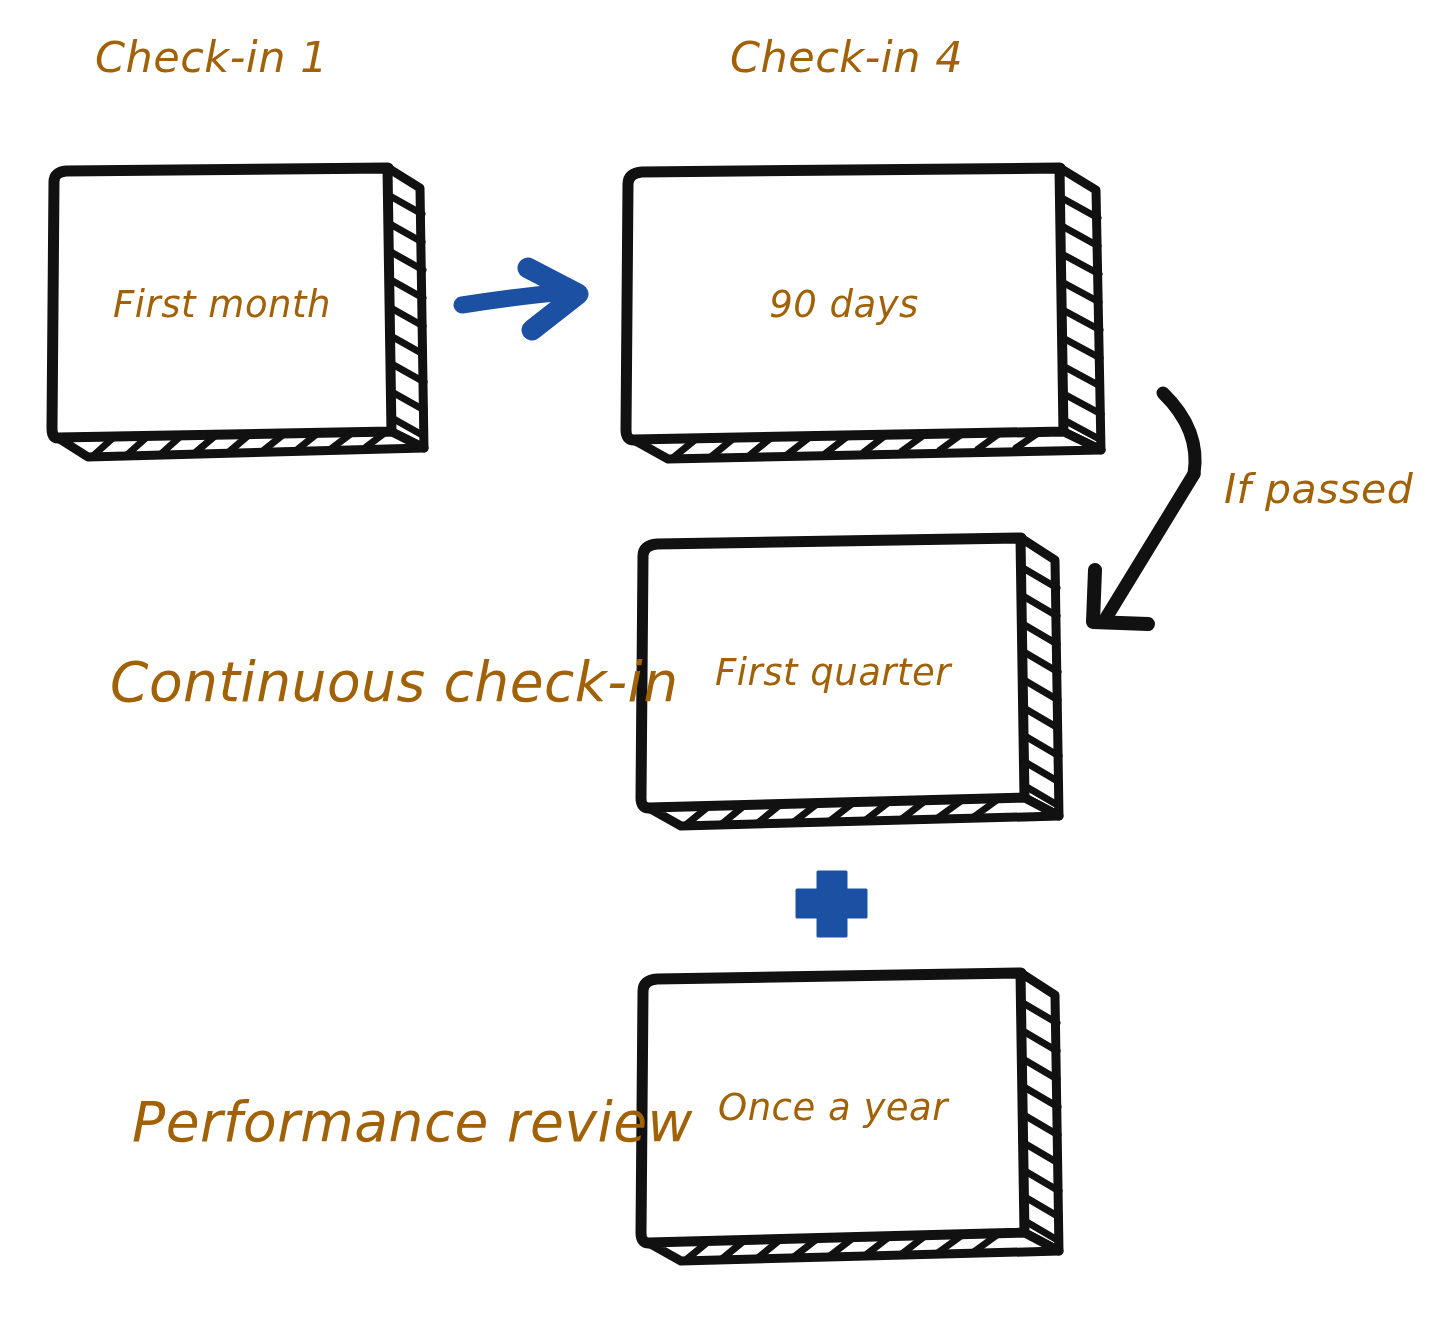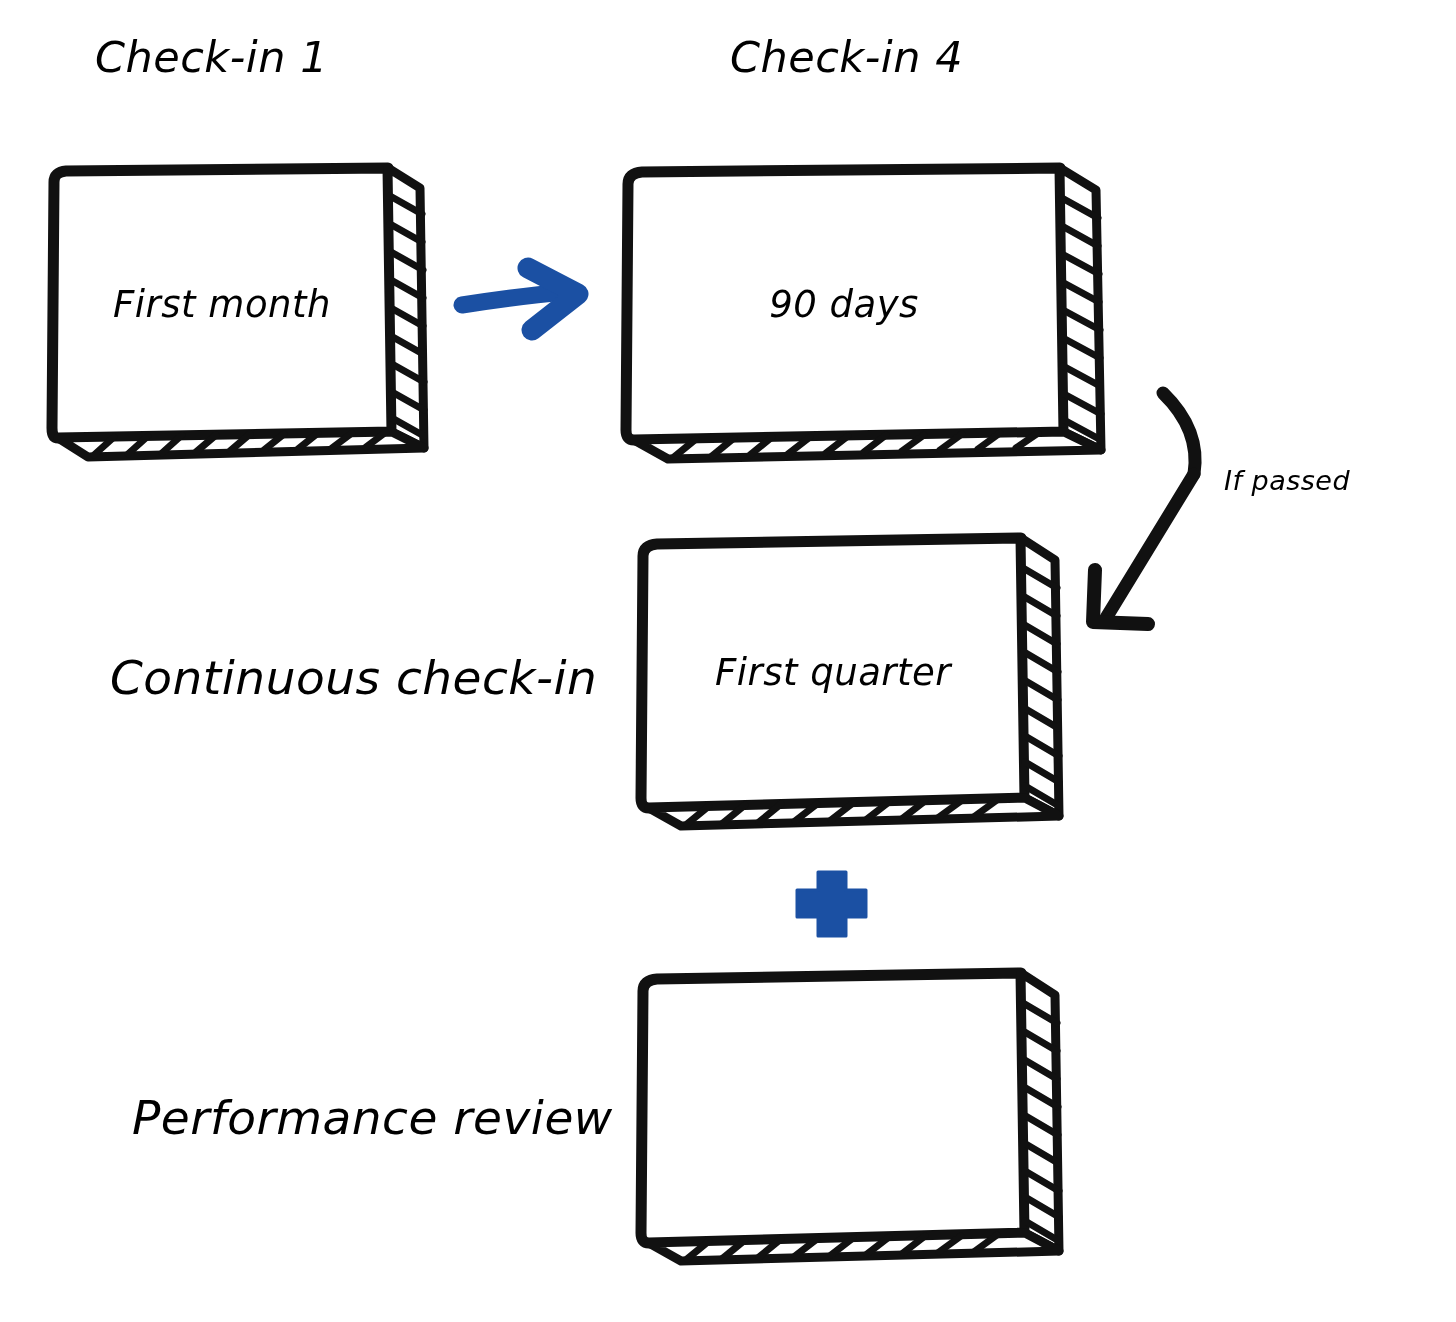--- a/index.html
+++ b/index.html
@@ -10,38 +10,38 @@
   #canvas {
     position: relative;
     width: 1456px;
     height: 1322px;
     background: #ffffff;
     overflow: hidden;
     font-family: "DejaVu Sans", sans-serif;
   }
   .hand-text {
     position: absolute;
-    color: #000000;
+    color: #a16207;
     font-family: "DejaVu Sans", sans-serif;
     font-style: italic;
     font-weight: 400;
     white-space: nowrap;
     letter-spacing: 0.5px;
   }
   .col-header {
     font-size: 43px;
   }
   .side-label {
-    font-size: 47px;
+    font-size: 55px;
   }
   .box-label {
     font-size: 37px;
   }
   .edge-label {
-    font-size: 27px;
+    font-size: 41px;
   }
   .box-wrap {
     position: absolute;
   }
   .box-wrap svg {
     display: block;
     overflow: visible;
   }
   .box-caption {
     position: absolute;
@@ -192,20 +192,23 @@
         <line x1="98" y1="293" x2="120" y2="275"></line>
         <line x1="134" y1="292" x2="156" y2="274"></line>
         <line x1="170" y1="291" x2="192" y2="274"></line>
         <line x1="206" y1="290" x2="228" y2="273"></line>
         <line x1="242" y1="289" x2="264" y2="272"></line>
         <line x1="278" y1="288" x2="300" y2="271"></line>
         <line x1="314" y1="287" x2="336" y2="271"></line>
         <line x1="350" y1="286" x2="372" y2="270"></line>
       </g>
     </svg>
+    <div class="box-caption" style="left:18px; top:12px; width:380px; height:260px;">
+      <span class="hand-text box-label" style="position:static;">Once a year</span>
+    </div>
   </div>
 
   <div class="hand-text side-label" style="left:110px; top:650px;">Continuous check-in</div>
 
   <div class="hand-text side-label" style="left:132px; top:1090px;">Performance review</div>
 
   <svg class="arrow-layer" viewBox="0 0 1456 1322">
 
     <g>
       <path d="M462,305 Q520,296 566,292" fill="none" stroke="#1B50A3" stroke-width="17" stroke-linecap="round"></path>

